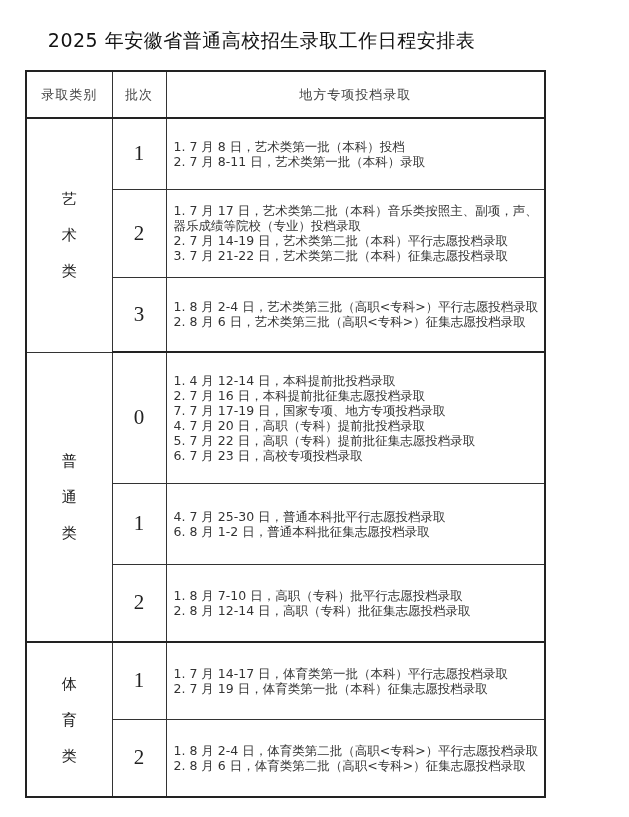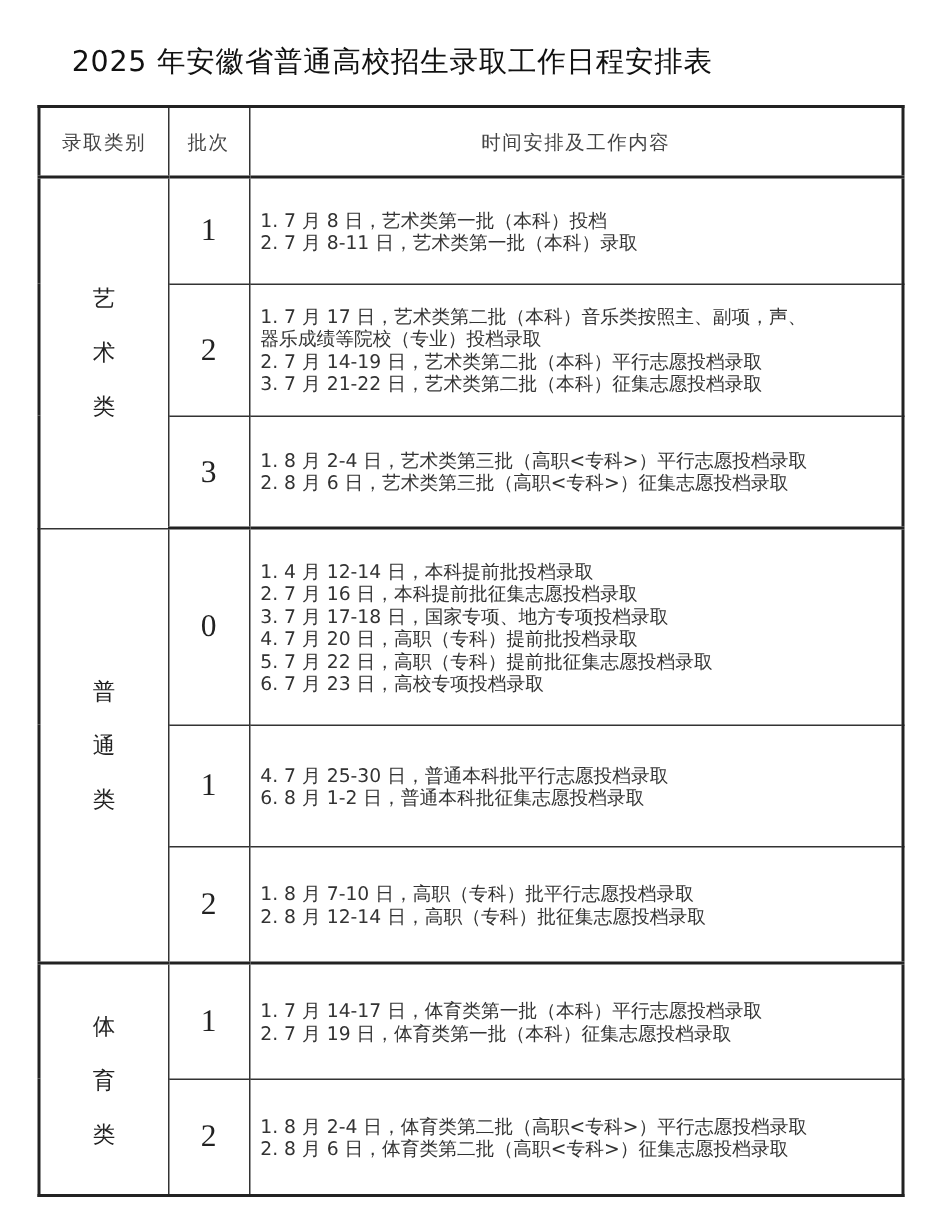--- a/index.html
+++ b/index.html
@@ -1,20 +1,20 @@
 <!DOCTYPE html>
 <html><head>
 <meta charset="utf-8">
 <style>
   html, body { margin: 0; padding: 0; background: #ffffff; }
   body { width: 629px; height: 817px; position: relative; overflow: hidden;
          font-family: "DejaVu Serif", "Liberation Serif", serif; color: #1a1a1a; }
   .title { position: absolute; left: 0; top: 28px; width: 523px; text-align: center;
            font-size: 19px; letter-spacing: 0.5px; color: #111; font-family: "DejaVu Sans", "Liberation Sans", sans-serif; }
-  table.sched { position: absolute; left: 25px; top: 70px; width: 578px;
+  table.sched { position: absolute; left: 25px; top: 70px; width: 521px;
                 border-collapse: collapse; border: 2px solid #222; table-layout: fixed; }
   table.sched td, table.sched th { border: 1px solid #333; padding: 0; }
   th { font-weight: normal; font-size: 13px; color: #444; height: 45px;
        font-family: "DejaVu Sans", "Liberation Sans", sans-serif; letter-spacing: 1px; }
   tr.head th { border-bottom: 2px solid #222; }
   tr.group-end td { border-bottom: 2px solid #222; }
   td.cat { text-align: center; vertical-align: middle; font-size: 15px; color: #222;
            font-family: "DejaVu Sans", "Liberation Sans", sans-serif; }
   td.cat span { display: block; line-height: 36px; }
   td.batch { text-align: center; vertical-align: middle; font-size: 21px;
@@ -31,21 +31,21 @@
 <table class="sched">
   <colgroup>
     <col style="width:86px">
     <col style="width:54px">
     <col>
   </colgroup>
   <tbody>
       <tr class="head">
     <th>录取类别</th>
     <th>批次</th>
-    <th>时间安排及工作内容</th>
+    <th>地方专项投档录取</th>
   </tr>
 
   <tr style="height:71px">
     <td class="cat" rowspan="3">
       <span>艺</span>
       <span>术</span>
       <span>类</span>
     </td>
     <td class="batch">1</td>
     <td class="content">
@@ -73,21 +73,21 @@
   <tr style="height:131px">
     <td class="cat" rowspan="3" style="border-bottom:2px solid #222">
       <span>普</span>
       <span>通</span>
       <span>类</span>
     </td>
     <td class="batch">0</td>
     <td class="content">
       <div class="item">1. 4 月 12-14 日，本科提前批投档录取</div>
       <div class="item">2. 7 月 16 日，本科提前批征集志愿投档录取</div>
-      <div class="item">3. 7 月 17-18 日，国家专项、地方专项投档录取</div>
+      <div class="item">7. 7 月 17-19 日，国家专项、地方专项投档录取</div>
       <div class="item">4. 7 月 20 日，高职（专科）提前批投档录取</div>
       <div class="item">5. 7 月 22 日，高职（专科）提前批征集志愿投档录取</div>
       <div class="item">6. 7 月 23 日，高校专项投档录取</div>
     </td>
   </tr>
   <tr style="height:81px">
     <td class="batch">1</td>
     <td class="content">
       <div class="item">4. 7 月 25-30 日，普通本科批平行志愿投档录取</div>
       <div class="item">6. 8 月 1-2 日，普通本科批征集志愿投档录取</div>

